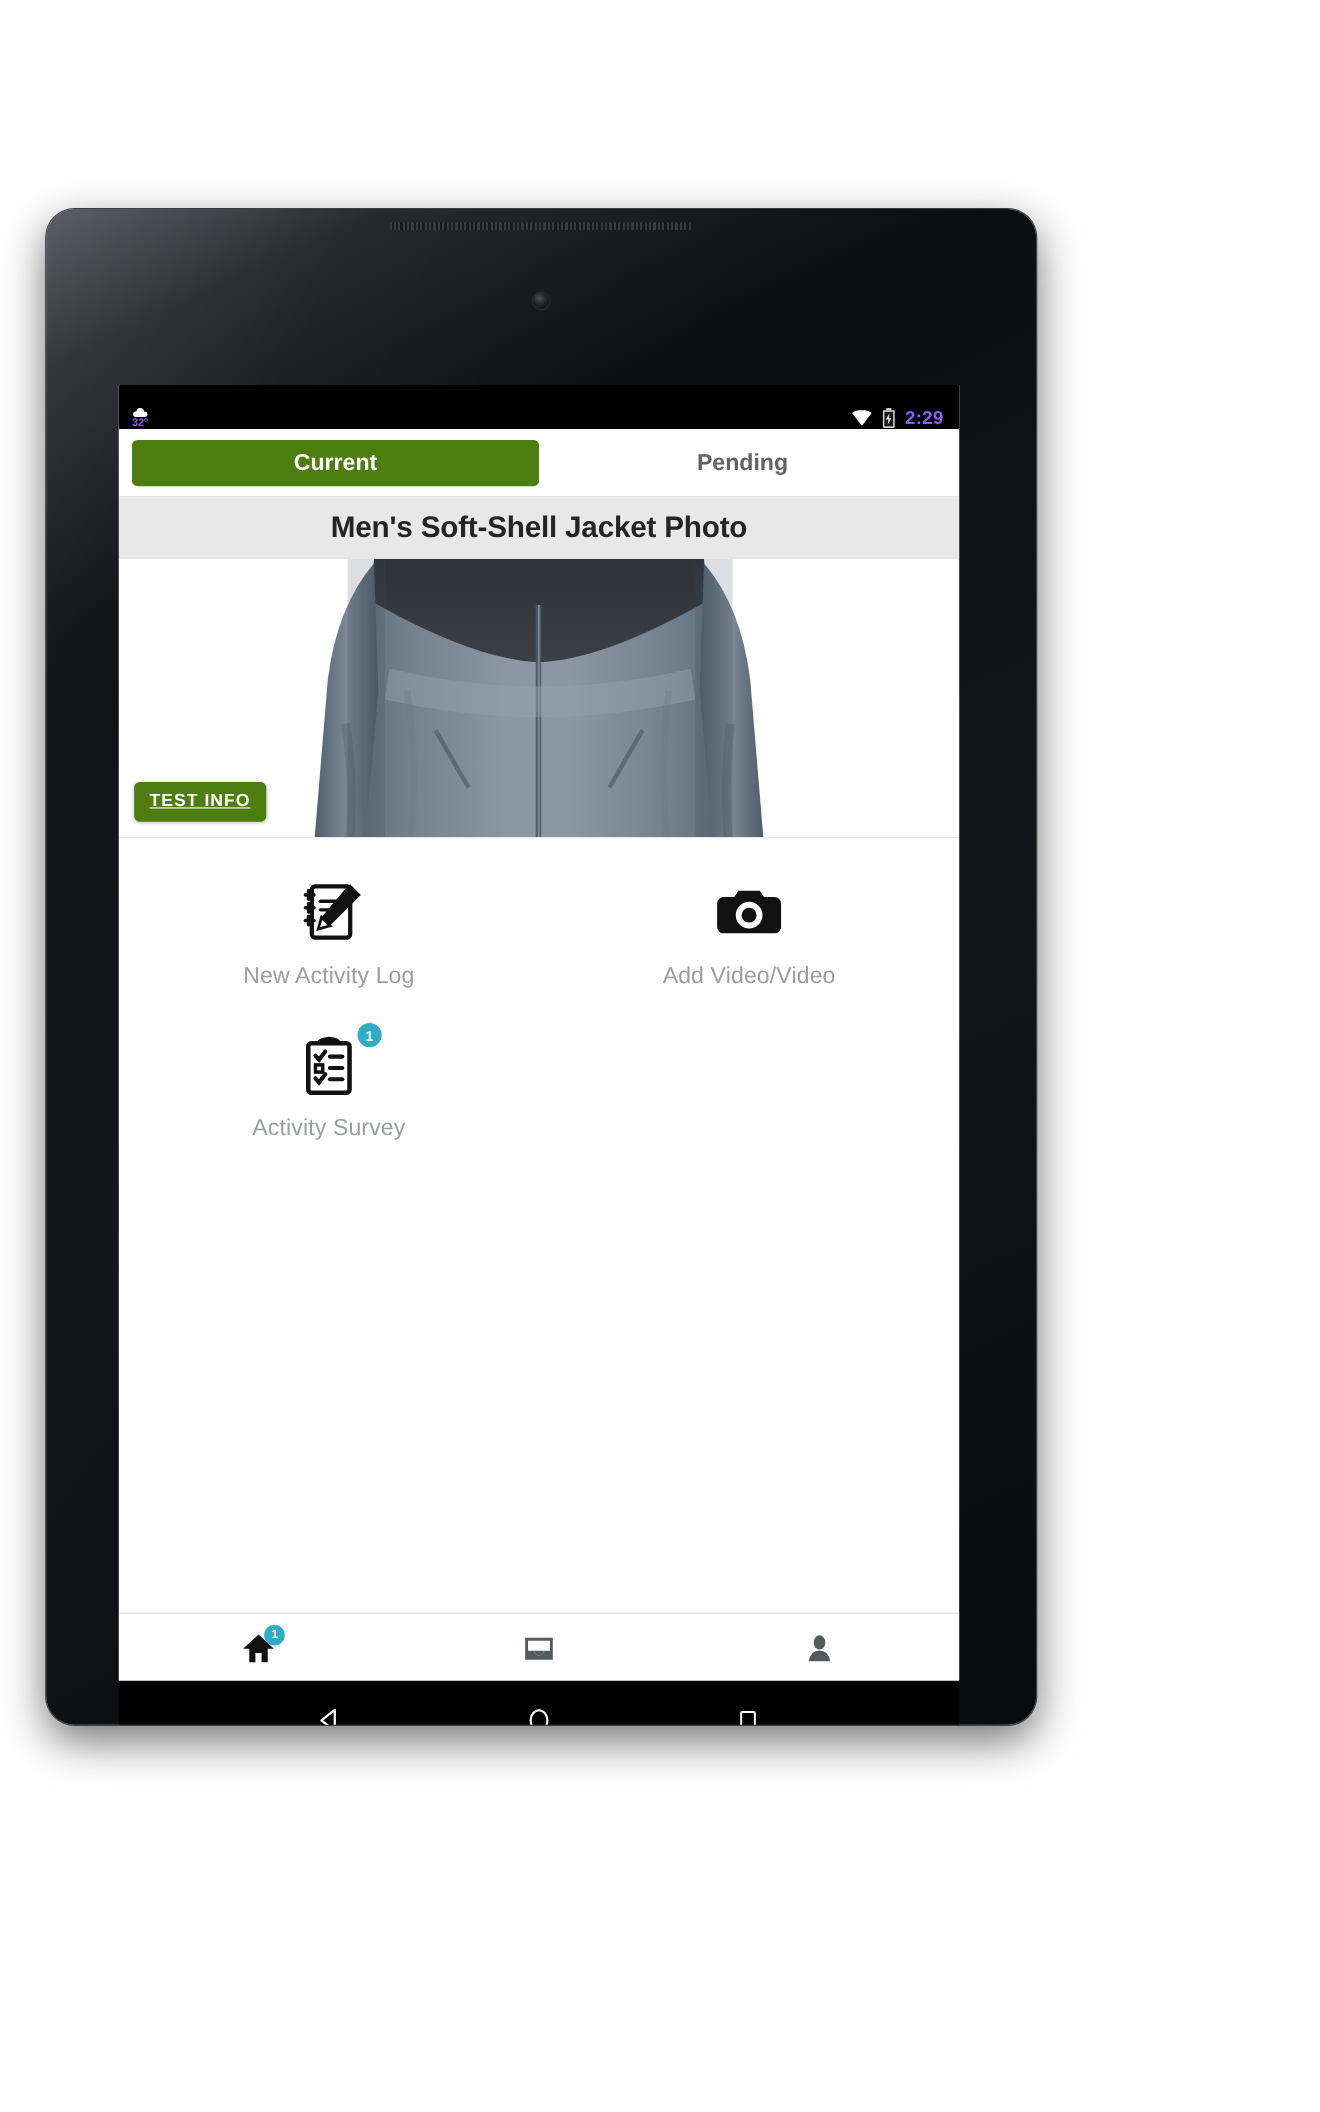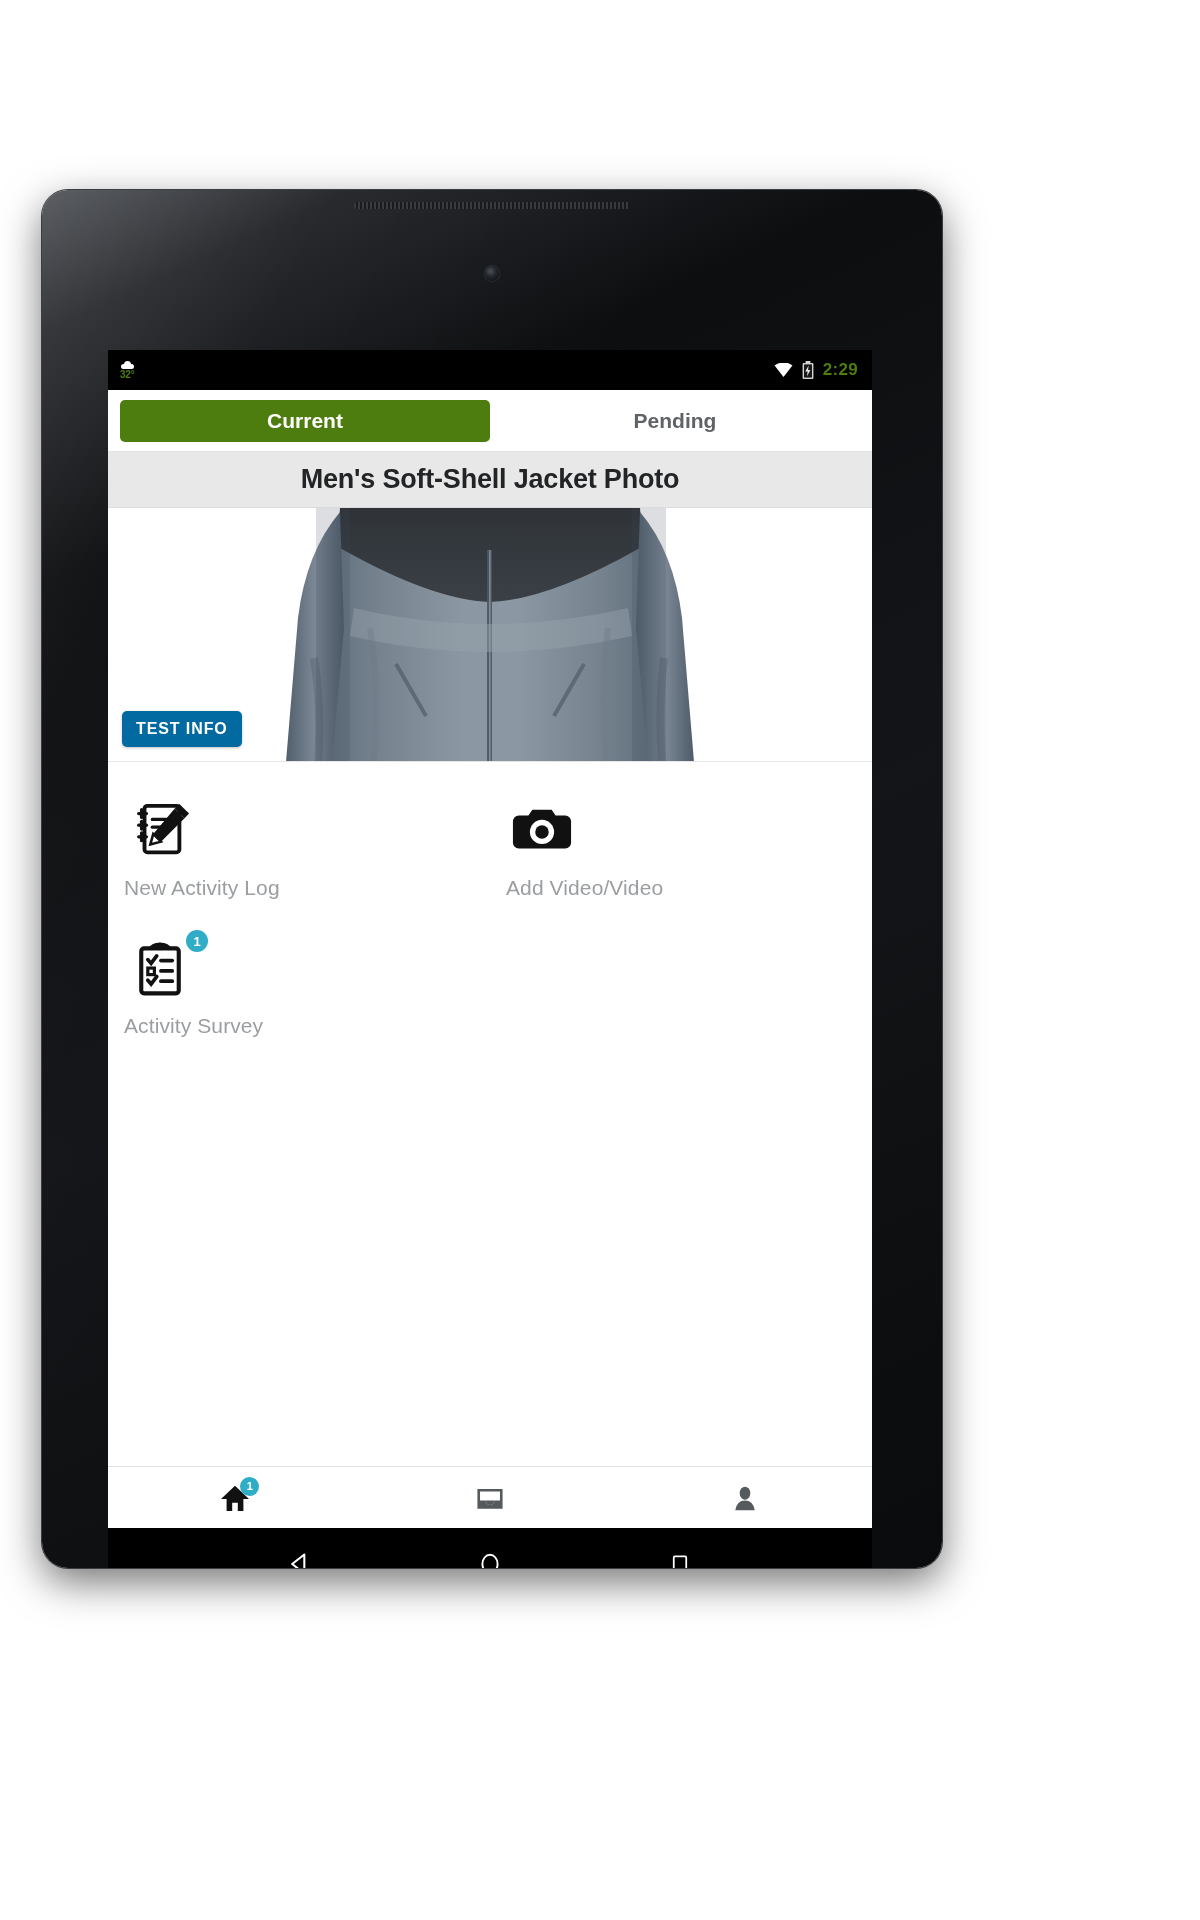--- a/index.html
+++ b/index.html
@@ -46,24 +46,24 @@
     width: 764px; height: 1178px;
     background: #ffffff;
     overflow: hidden;
   }
 
   
   #status-bar {
     position: relative;
     height: 40px; width: 100%;
     background: #000000;
-    display: flex; align-items: center;
+    display: flex; align-items: flex-end;
     justify-content: space-between;
     padding: 0 14px 0 12px;
-    color: #4d7c0f;
+    color: #8b5cf6;
   }
   .sb-left { display:flex; flex-direction: column; align-items:center; line-height:1; }
   .weather-cloud {
     position: relative; width: 13px; height: 8px; margin-bottom: 1px;
   }
   .weather-cloud::before {
     content:""; position:absolute; left:0; bottom:0; width:13px; height:5px;
     background:#fff; border-radius:3px;
   }
   .weather-cloud::after {
@@ -105,36 +105,37 @@
 
   
   #hero {
     position: relative; width:100%; height: 254px;
     background:#ffffff; overflow:hidden;
     border-bottom: 1px solid #e6e6e6;
   }
   #jacket-art { position:absolute; inset:0; }
   #test-info-badge {
     position:absolute; left: 14px; bottom: 14px;
-    background:#0369a1; color:#ffffff;
+    background:#4d7c0f; color:#ffffff;
     font-size: 16px; font-weight:bold; letter-spacing:.9px;
     padding: 9px 14px; border-radius: 5px;
     box-shadow: 0 1px 3px rgba(0,0,0,.25);
+    text-decoration: underline;
   }
 
   
   #action-grid {
     width:100%; padding: 30px 0 0 0;
     display:grid; grid-template-columns: 1fr 1fr;
     row-gap: 26px;
     background:#ffffff;
   }
   .action-cell {
-    display:flex; flex-direction:column; 
-    position:relative; padding: 6px 0 4px; margin-left: 16px;
+    display:flex; flex-direction:column; align-items:center;
+    position:relative; padding: 6px 0 4px;
   }
   .action-icon-wrap { position:relative; width: 72px; height: 66px;
     display:flex; align-items:center; justify-content:center; }
   .action-label {
     margin-top: 12px; font-size: 21px; color:#9b9ea0; font-weight: normal;
     letter-spacing:.1px;
   }
   .badge {
     position:absolute; top: -6px; right: -12px;
     min-width: 22px; height: 22px; border-radius: 50%;

